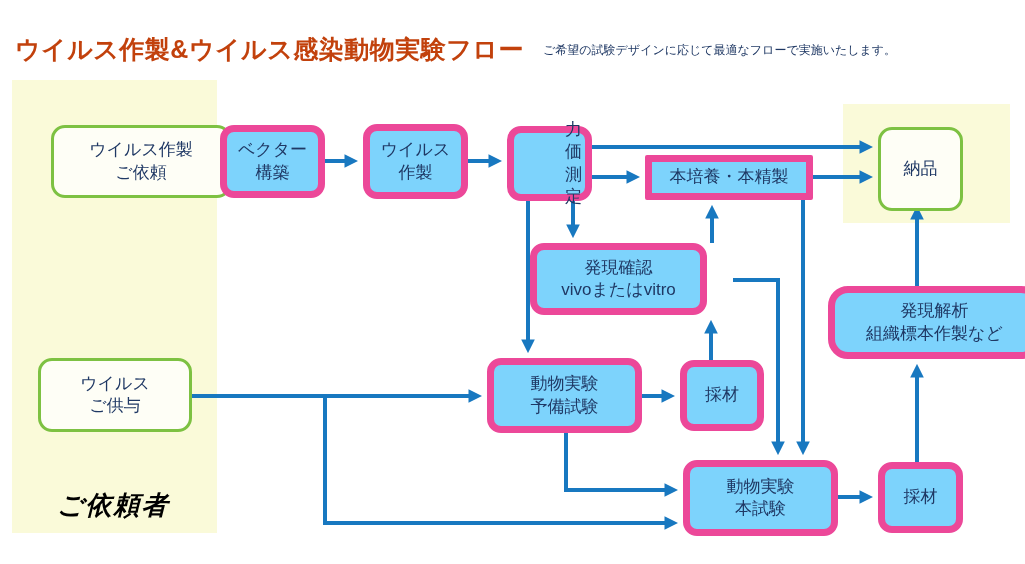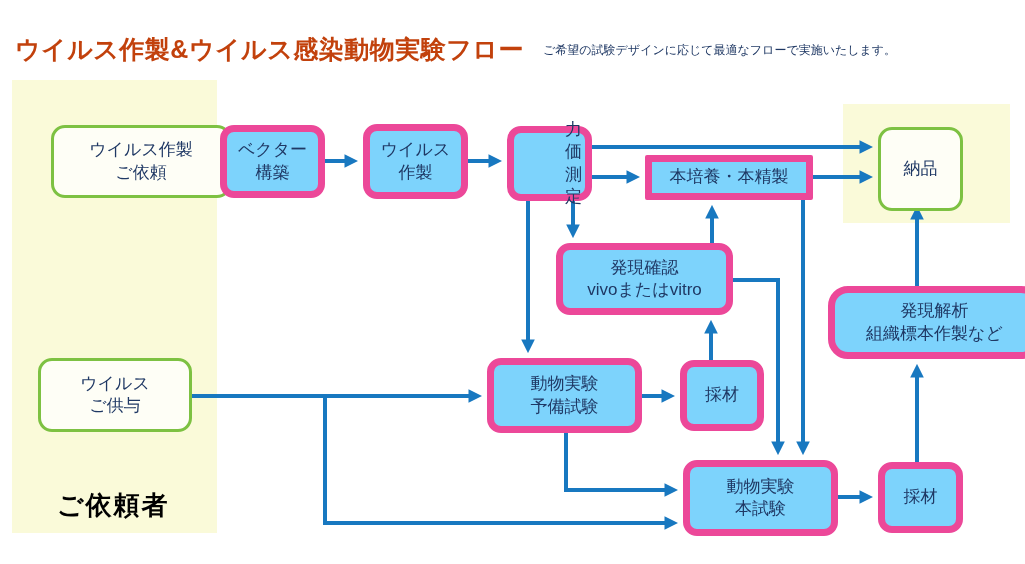--- a/index.html
+++ b/index.html
@@ -5,37 +5,37 @@
   html,body{margin:0;padding:0;background:#fff;}
   body{font-family:"Liberation Sans","DejaVu Sans",sans-serif;}
   .canvas{position:relative;width:1025px;height:564px;background:#ffffff;overflow:hidden;}
 
   .bg-region{position:absolute;background:#FAFAD9;}
   .bg-left{left:12px;top:80px;width:205px;height:453px;}
   .bg-right{left:843px;top:104px;width:167px;height:119px;}
 
   .page-title{position:absolute;left:15px;top:33px;font-size:25px;font-weight:bold;color:#c2410c;white-space:nowrap;letter-spacing:0.5px;}
   .intro{position:absolute;left:543px;top:40px;font-size:12px;line-height:21px;color:#1F3864;white-space:nowrap;font-family:Liberation Serif, serif;}
-  .client-label{position:absolute;left:57px;top:488px;font-size:26px;font-weight:bold;color:#000;letter-spacing:2px;}
+  .client-label{position:absolute;left:57px;top:488px;font-size:26px;font-weight:bold;color:#000;letter-spacing:2px;font-style:italic;}
 
   svg.connectors{position:absolute;left:0;top:0;width:1025px;height:564px;pointer-events:none;}
   svg.connectors polyline, svg.connectors line{stroke:#1878C0;stroke-width:4;fill:none;}
 
   .node{position:absolute;display:flex;align-items:center;justify-content:center;text-align:center;
         white-space:pre-line;color:#1F3864;font-size:17px;line-height:1.32;border-radius:14px;box-sizing:border-box;}
   .node.blue{background:#7dd3fc;border:7px solid #ec4899;}
   .node.green{background:#FEFEF6;border:3px solid #7DC142;}
 
   .n-virus-request{left:39px;top:125px;width:180px;height:73px;margin-left:12px;}
   .n-vector{left:220px;top:125px;width:105px;height:73px;}
   .n-virus-prod{left:363px;top:124px;width:105px;height:75px;}
   .n-titer{left:507px;top:126px;width:85px;height:75px;padding-left:48px;}
   .n-main-culture{left:645px;top:155px;width:168px;height:45px;border-radius:2px;}
   .n-delivery{left:878px;top:127px;width:85px;height:84px;}
-  .n-expr-check{left:556px;top:243px;width:177px;height:72px;}
+  .n-expr-check{left:530px;top:243px;width:177px;height:72px;}
   .n-animal-prelim{left:487px;top:358px;width:155px;height:75px;}
   .n-sampling1{left:680px;top:360px;width:84px;height:71px;}
   .n-expr-analysis{left:828px;top:286px;width:213px;height:73px;border-radius:20px;}
   .n-animal-main{left:683px;top:460px;width:155px;height:76px;}
   .n-sampling2{left:878px;top:462px;width:85px;height:71px;}
   .n-virus-supply{left:38px;top:358px;width:154px;height:74px;}
 </style>
 </head>
 <body>
 

